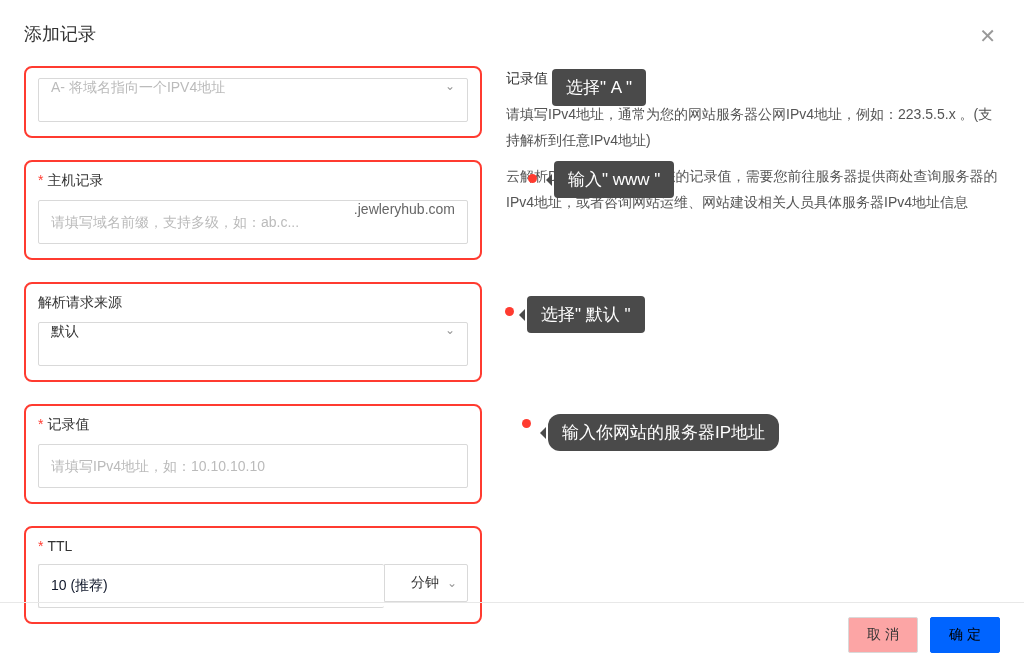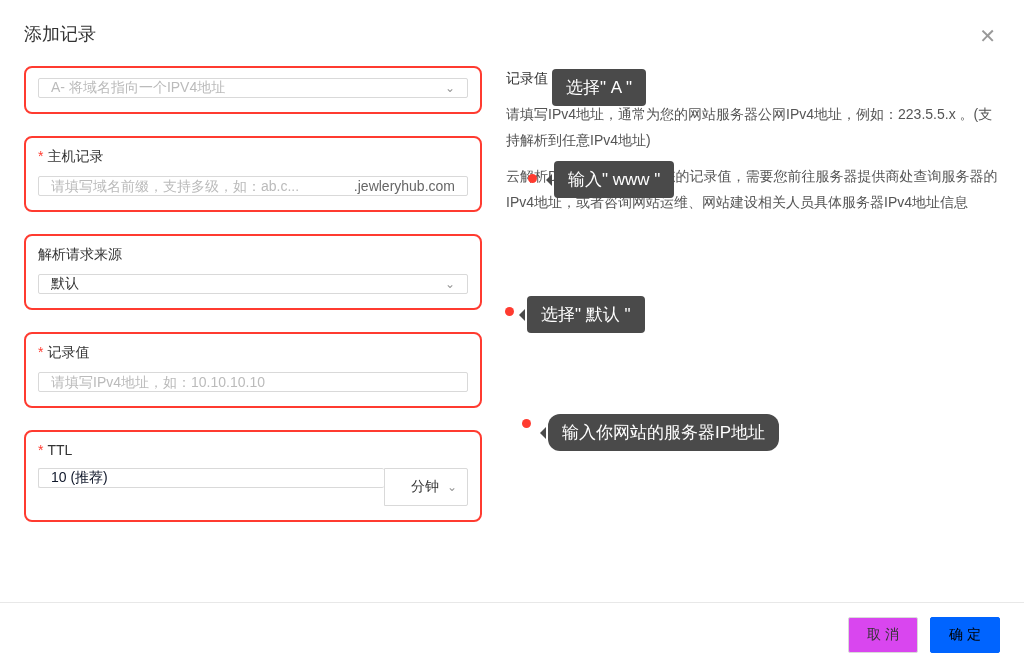--- a/index.html
+++ b/index.html
@@ -55,23 +55,23 @@
       margin-bottom: 10px;
     }
     .required::before {
       content: "*";
       color: #ff3b30;
       margin-right: 4px;
     }
     .select-wrap, .input-wrap {
       border: 1px solid #d9d9d9;
       border-radius: 2px;
-      height: 20px;
-      display: flex;
-      align-items: center;
+      height: 44px;
+      display: flex;
+      align-items: flex-start;
       padding: 0 12px;
       background: #fff;
       position: relative;
     }
     .select-value {
       flex: 1;
       color: #333;
     }
     .placeholder {
       color: #bbb;
@@ -168,21 +168,21 @@
       min-width: 70px;
       height: 36px;
       padding: 0 16px;
       border-radius: 2px;
       font-size: 14px;
       cursor: pointer;
       display: inline-flex;
       align-items: center;
       justify-content: center;
       border: 1px solid #d9d9d9;
-      background: #d946ef;
+      background: #fca5a5;
       color: #333;
     }
     .btn.primary {
       background: #0064ff;
       border-color: #0064ff;
       color: #000000;
     }
   </style>
 </head>
 <body>

